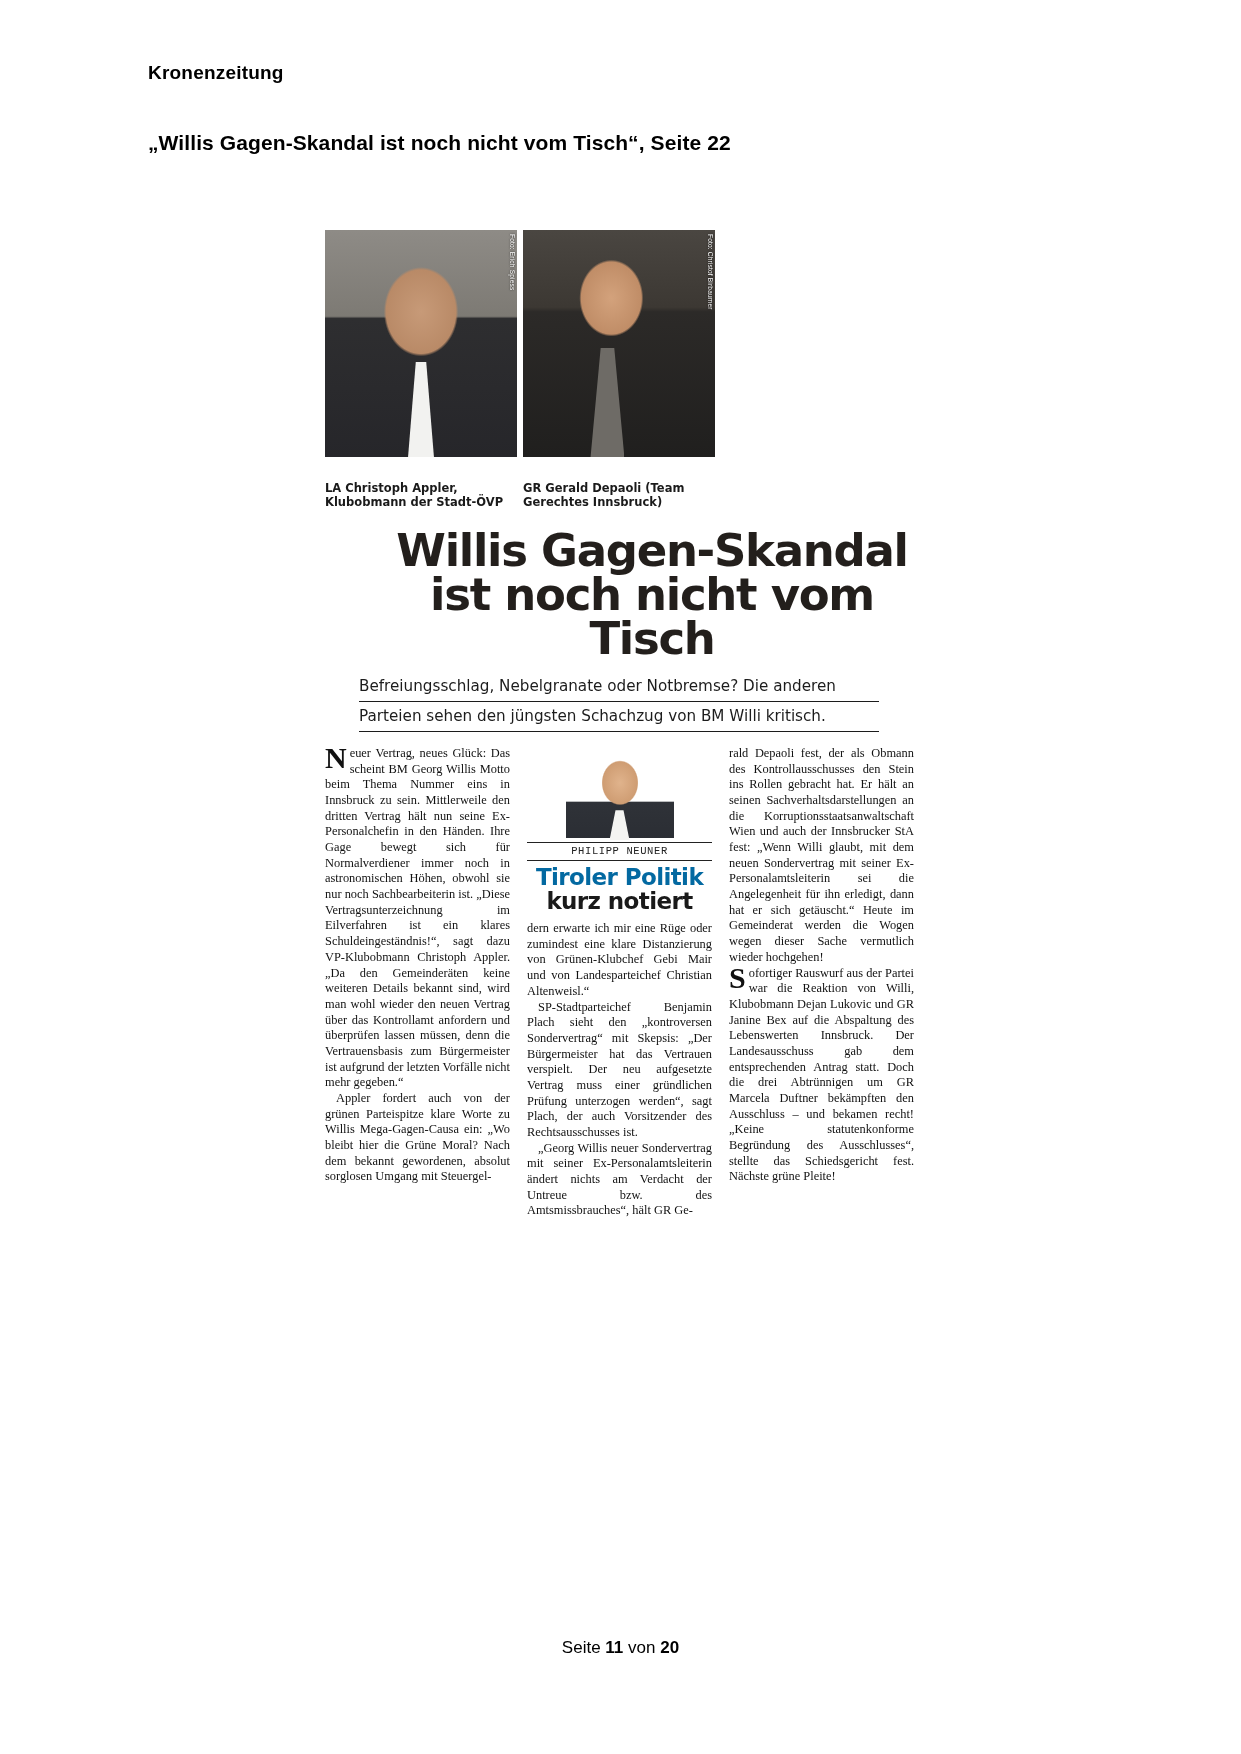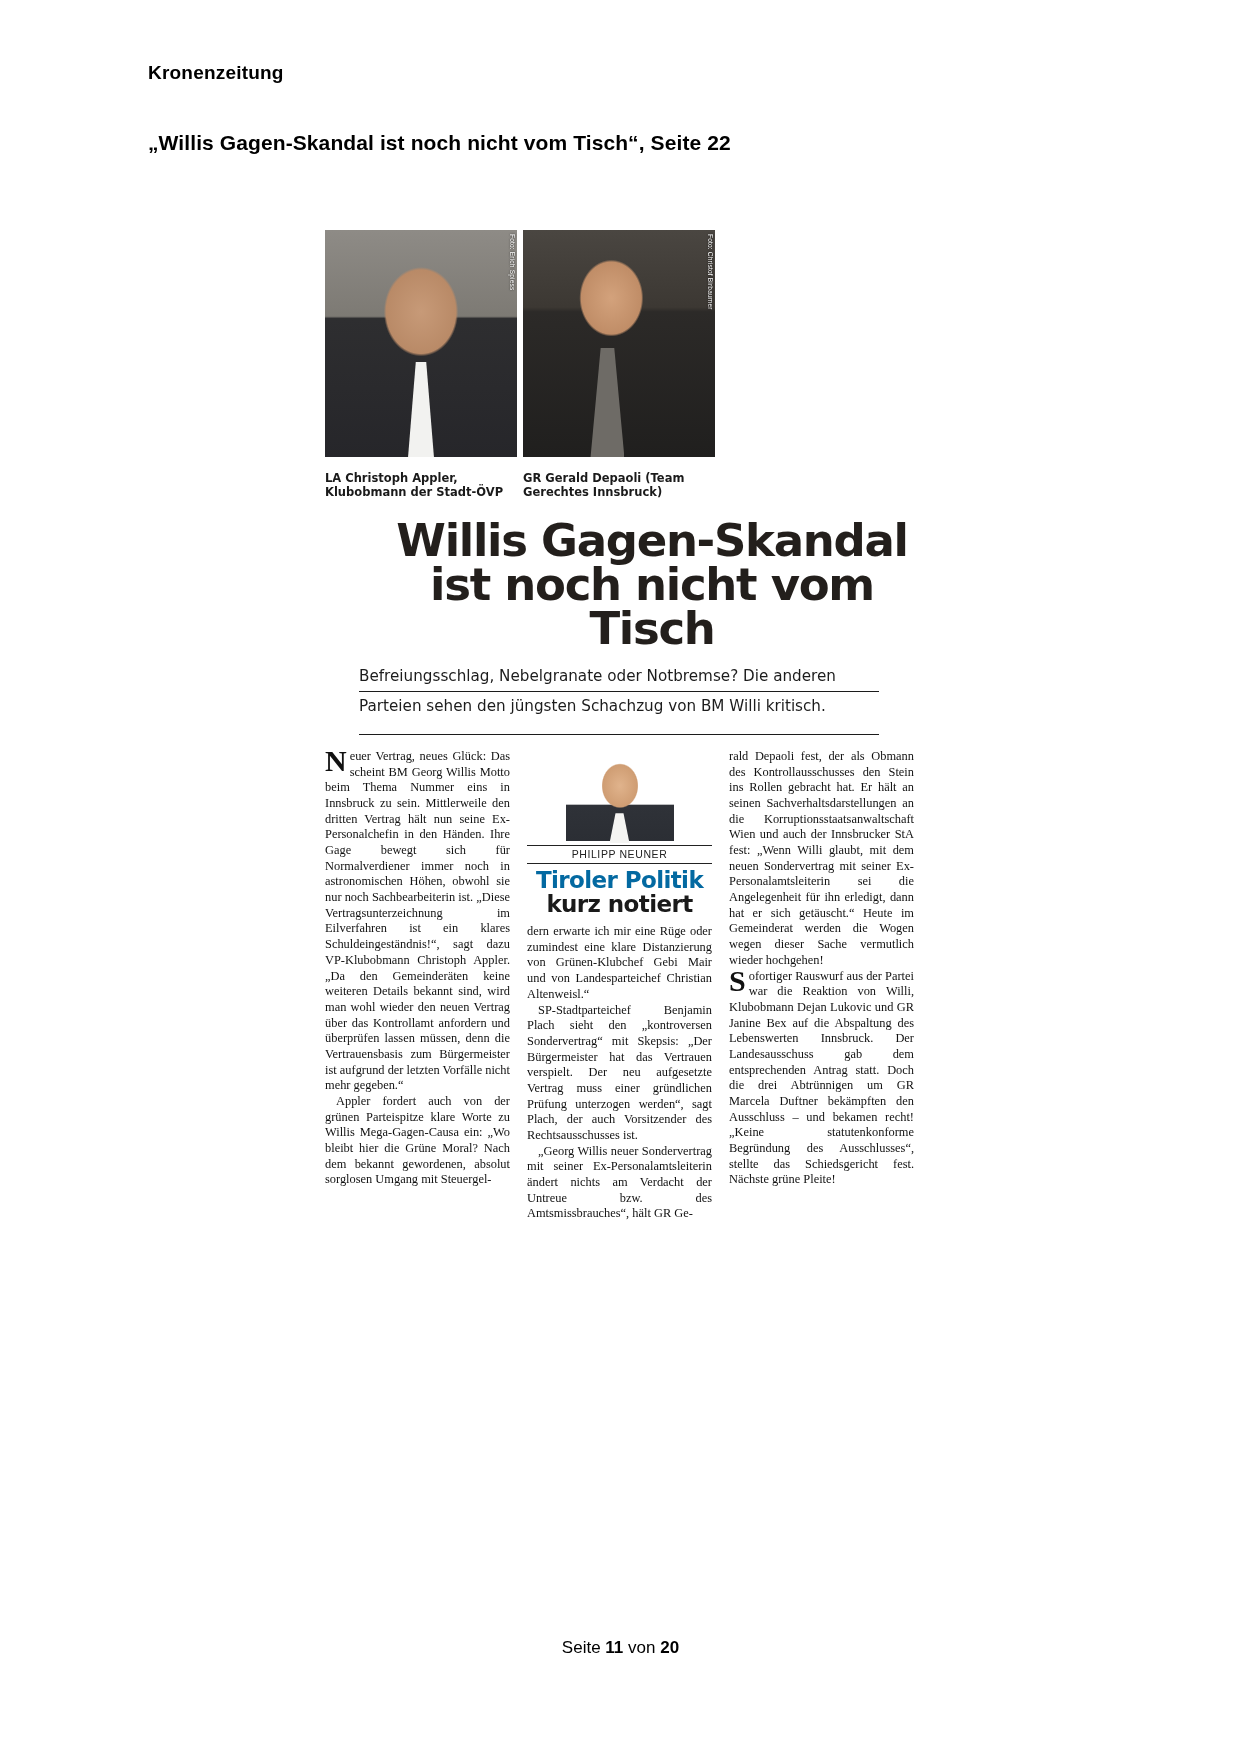--- a/index.html
+++ b/index.html
@@ -78,21 +78,21 @@
     right: 2px;
     top: 4px;
     font-size: 6.5px;
     color: #ffffff;
     writing-mode: vertical-rl;
     letter-spacing: 0.2px;
     line-height: 1;
     text-shadow: 0 0 2px rgba(0,0,0,.8);
   }
   .caption {
-    margin-top: 14px;
+    margin-top: 24px;
     font-size: 11.5px;
     line-height: 1.22;
     font-weight: 600;
     color: #1a1a1a;
     font-family: "DejaVu Sans", sans-serif;
   }
 
   
   .p1 {
     background:
@@ -151,21 +151,21 @@
   }
   .subhead {
     margin-top: 14px;
     margin-left: 34px;
     width: 520px;
     font-family: "DejaVu Sans", sans-serif;
     font-size: 15.2px;
     line-height: 1.5;
     color: #1c1c1c;
     border-bottom: 1.5px solid #1c1c1c;
-    padding-bottom: 16px;
+    padding-bottom: 3px;
   }
   .subhead .l1 {
     display: block;
     border-bottom: 1.5px solid #1c1c1c;
     padding-bottom: 3px;
     margin-bottom: 3px;
   }
 
   
   .cols {
@@ -210,21 +210,21 @@
   }
   .colbox .avatar::after {
     content:"";
     position:absolute; left:50%; top:70%;
     width:20px; height:30px; transform:translateX(-50%);
     background:#f4f4f2;
     clip-path: polygon(30% 0, 70% 0, 100% 100%, 0 100%);
   }
   .colbox .byline {
     text-align: center;
-    font-family: Liberation Sans, sans-serif;
+    font-family: Liberation Mono, monospace;
     font-size: 10.5px;
     letter-spacing: 0.6px;
     border-top: 1px solid #222;
     border-bottom: 1px solid #222;
     padding: 2px 0 2px 0;
     margin-top: 4px;
     color: #222;
   }
   .colbox .kicker {
     text-align: center;

